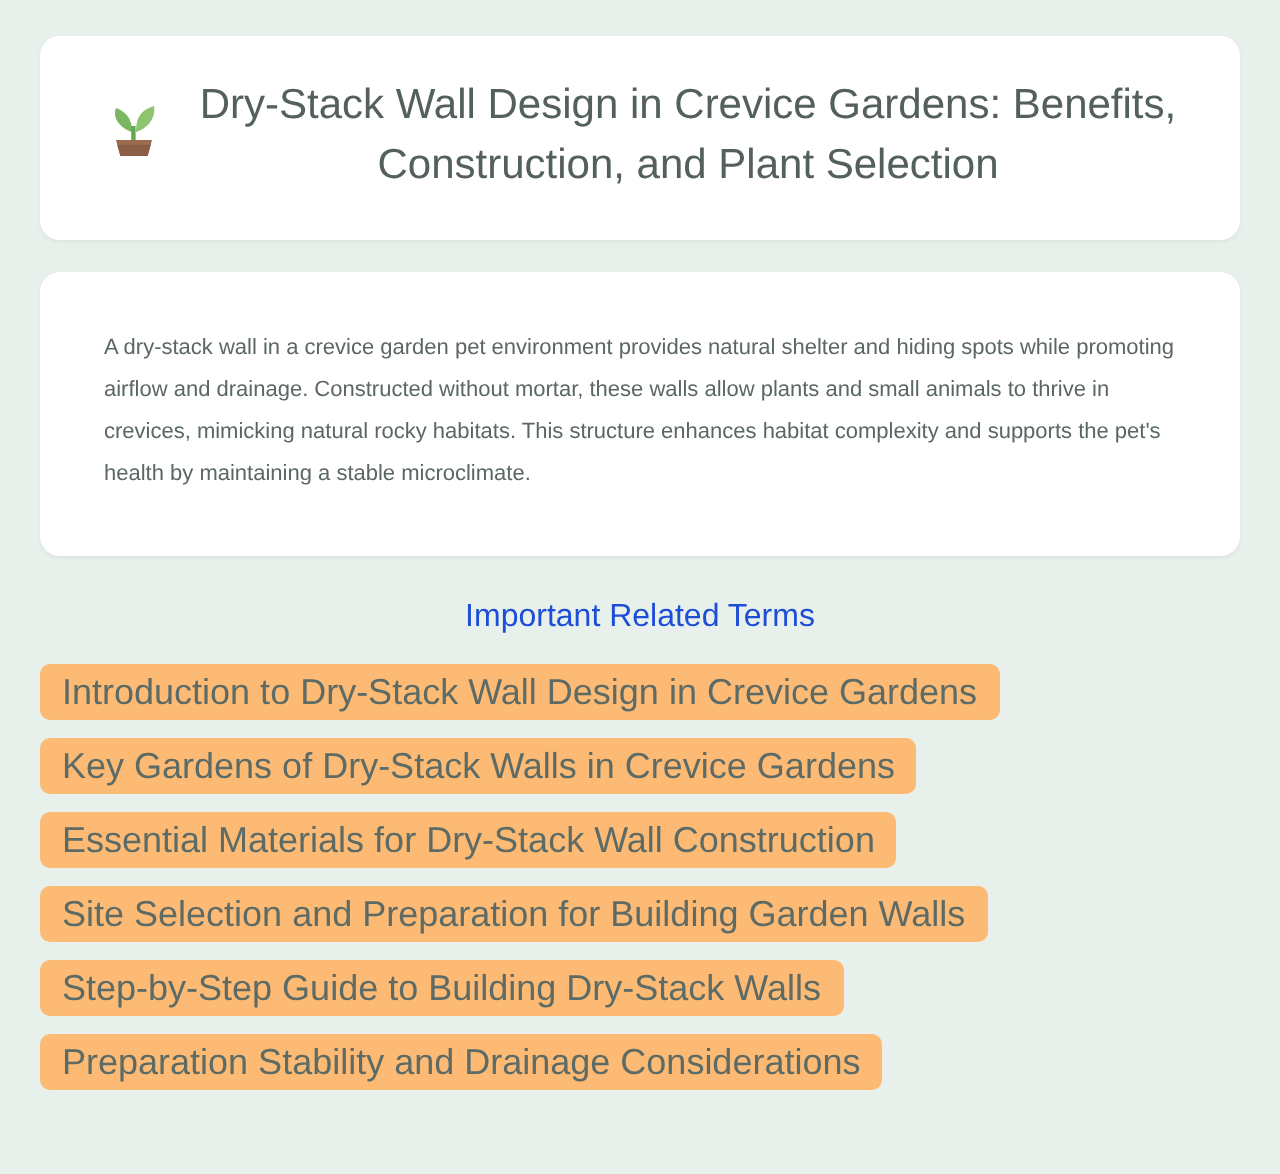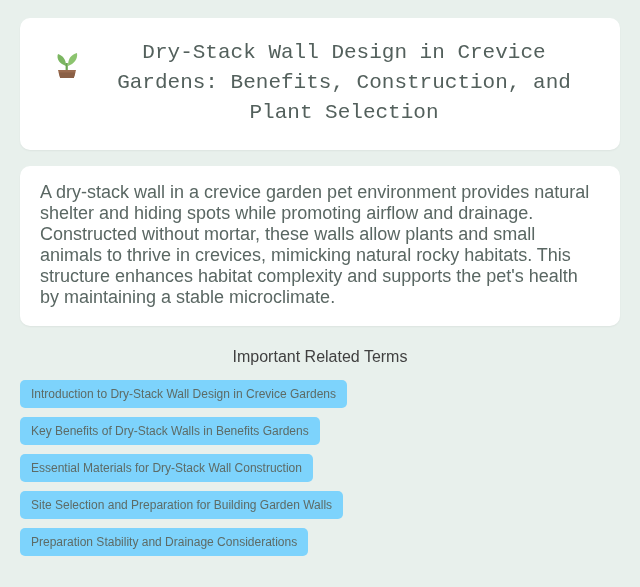--- a/index.html
+++ b/index.html
@@ -27,21 +27,20 @@
     border-radius: 10px;
     box-shadow: 0 1px 2px rgba(0,0,0,0.05);
   }
 
   
   .header-card {
     padding: 20px 26px 22px 26px;
     display: flex;
     align-items: flex-start;
     justify-content: center;
-    font-family: Liberation Mono, monospace;
   }
   .header-inner {
     display: flex;
     align-items: flex-start;
     gap: 14px;
     max-width: 540px;
   }
   .seedling-icon {
     flex: 0 0 auto;
     width: 34px;
@@ -57,46 +56,46 @@
     margin: 0;
     text-align: center;
   }
 
   
   .summary-card {
     margin-top: 16px;
     padding: 16px 20px 18px 20px;
   }
   .summary-text {
-    font-size: 18px;
+    font-size: 11px;
     line-height: 21px;
     color: #5a6763;
-    margin: 0;
+    margin: 12px;
   }
 
   
   .section-title {
     margin: 22px 0 14px 0;
     text-align: center;
     font-size: 16px;
-    color: #404040;
+    color: #1d4ed8;
     font-weight: normal;
   }
   .tags {
     display: flex;
     flex-wrap: wrap;
     gap: 9px 10px;
     align-content: flex-start;
   }
   .tag {
-    background: #7dd3fc;
+    background: #fdba74;
     color: #5d6b66;
     border-radius: 5px;
     padding: 7px 11px;
-    font-size: 12px;
+    font-size: 18px;
     line-height: 14px;
     white-space: nowrap;
     cursor: pointer;
   }
 </style>
 </head>
 <body>
 
 <div class="page">
 
@@ -117,20 +116,21 @@
   </div>
 
   <div class="card summary-card">
     <p class="summary-text">A dry-stack wall in a crevice garden pet environment provides natural shelter and hiding spots while promoting airflow and drainage. Constructed without mortar, these walls allow plants and small animals to thrive in crevices, mimicking natural rocky habitats. This structure enhances habitat complexity and supports the pet's health by maintaining a stable microclimate.</p>
   </div>
 
   <h2 class="section-title">Important Related Terms</h2>
 
   <div class="tags">
     <span class="tag">Introduction to Dry-Stack Wall Design in Crevice Gardens</span>
-    <span class="tag">Key Benefits of Dry-Stack Walls in Benefits Gardens</span>
+    <span class="tag">Key Gardens of Dry-Stack Walls in Crevice Gardens</span>
     <span class="tag">Essential Materials for Dry-Stack Wall Construction</span>
     <span class="tag">Site Selection and Preparation for Building Garden Walls</span>
+    <span class="tag">Step-by-Step Guide to Building Dry-Stack Walls</span>
     <span class="tag">Preparation Stability and Drainage Considerations</span>
 
   </div>
 
 </div>
 
 </body></html>

